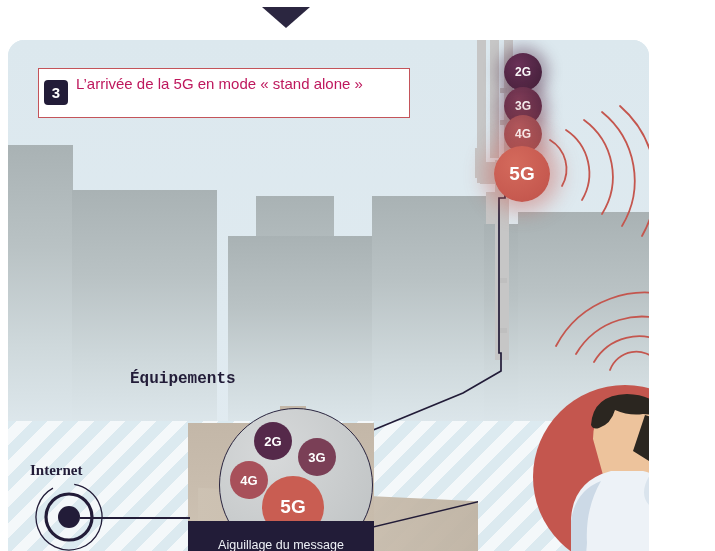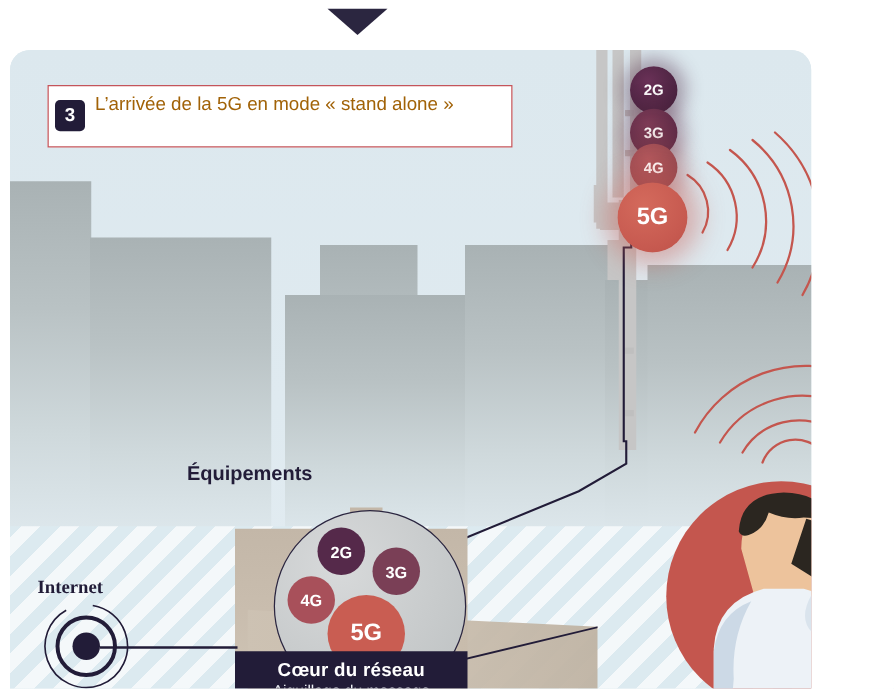--- a/index.html
+++ b/index.html
@@ -59,21 +59,21 @@
   .c4g{left:222px;top:421px;width:38px;height:38px;background:#a8505a;font-size:13px;}
   .c5g{left:254px;top:436px;width:62px;height:62px;background:#c95d52;font-size:19px;}
 
   
   .net-label{position:absolute;left:22px;top:422px;color:#221c38;
     font-weight:bold;font-size:15px;font-family:Liberation Serif, serif;}
   .net-ico{position:absolute;left:25px;top:441px;width:72px;height:72px;}
   .net-line{position:absolute;left:72px;top:477px;width:110px;height:1.6px;background:#221c38;}
 
   
-  .eq-label{position:absolute;left:122px;top:330px;text-align:right;width:120px;}
+  .eq-label{position:absolute;left:122px;top:330px;text-align:left;width:120px;font-family:Liberation Mono, monospace;}
   .eq-label .t1{color:#221c38;font-weight:bold;font-size:16px;line-height:19px;}
   .eq-label .t2{color:#8b8f95;font-size:13px;line-height:16px;}
 
   
   .mast{position:absolute;background:#c6c6c6;}
   .mast-d{position:absolute;background:#bfbfbf;}
 
   
   .a2g{left:496px;top:13px;width:38px;height:38px;
     background:radial-gradient(circle at 38% 32%,#6a3157 0%,#4a2340 70%,#3d1d36 100%);
@@ -95,21 +95,21 @@
   .person-wrap{position:absolute;left:519px;top:337px;width:196px;height:214px;}
 
   
   .title-box{position:absolute;left:38px;top:68px;width:370px;height:48px;
     background:#ffffff;border:1.6px solid #c4545a;}
   .badge{position:absolute;left:44px;top:80px;width:24px;height:25px;
     background:#221c38;border-radius:4px;color:#ffffff;font-weight:bold;
     font-size:15px;display:flex;align-items:center;justify-content:center;}
   .title-txt{position:absolute;left:76px;top:74px;width:320px;}
   .title-txt .tl1{color:#221c38;font-size:15px;line-height:20px;font-weight:bold;}
-  .title-txt .tl2{color:#a16207;font-size:15px;line-height:20px;}
+  .title-txt .tl2{color:#be185d;font-size:15px;line-height:20px;}
 </style>
 </head>
 <body>
 
 <div id="stage">
 
   <div class="top-arrow"></div>
 
   <div class="canvas">
     <div class="sky-fade"></div>
@@ -171,21 +171,20 @@
       <path d="M292,22 L0,92" fill="none" stroke="#221c38" stroke-width="1.5"></path>
     </svg>
 
     <div class="core-circle"></div>
     <div class="bub c2g">2G</div>
     <div class="bub c3g">3G</div>
     <div class="bub c4g">4G</div>
     <div class="bub c5g">5G</div>
 
     <div class="op-banner">
-      <div class="l1">Cœur du réseau</div>
       <div class="l2">Aiguillage du message</div>
     </div>
 
     <div class="eq-label">
       <div class="t1">Équipements</div>
     </div>
 
     <div class="net-line"></div>
     <div class="net-label">Internet</div>
     <svg class="net-ico" viewBox="0 0 72 72">

